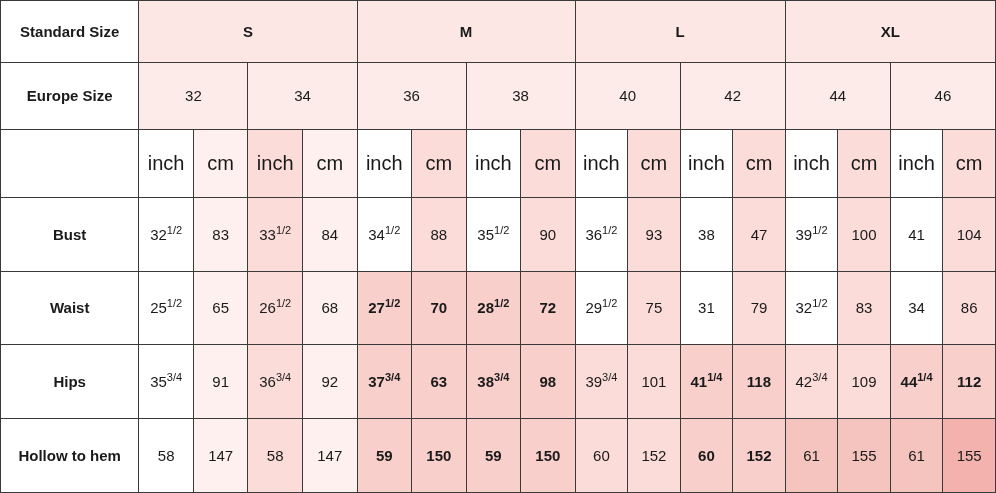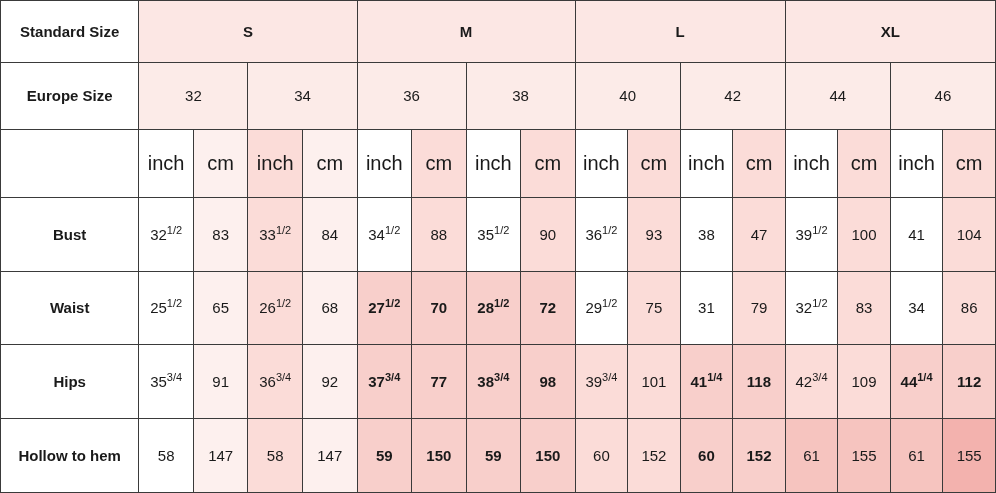--- a/index.html
+++ b/index.html
@@ -173,21 +173,21 @@
     <td class="t-lite2">86</td>
   </tr>
 
   <tr class="data-row">
     <td class="rowlabel t-white">Hips</td>
     <td class="t-white"><span>35</span><sup>3/4</sup></td>
     <td class="t-vlite">91</td>
     <td class="t-lite2"><span>36</span><sup>3/4</sup></td>
     <td class="t-vlite">92</td>
     <td class="t-mid"><span>37</span><sup>3/4</sup></td>
-    <td class="t-mid">77</td>
+    <td class="t-mid">63</td>
     <td class="t-mid"><span>38</span><sup>3/4</sup></td>
     <td class="t-mid">98</td>
     <td class="t-lite2"><span>39</span><sup>3/4</sup></td>
     <td class="t-lite2">101</td>
     <td class="t-mid"><span>41</span><sup>1/4</sup></td>
     <td class="t-mid">118</td>
     <td class="t-lite2"><span>42</span><sup>3/4</sup></td>
     <td class="t-lite2">109</td>
     <td class="t-mid"><span>44</span><sup>1/4</sup></td>
     <td class="t-mid">112</td>

